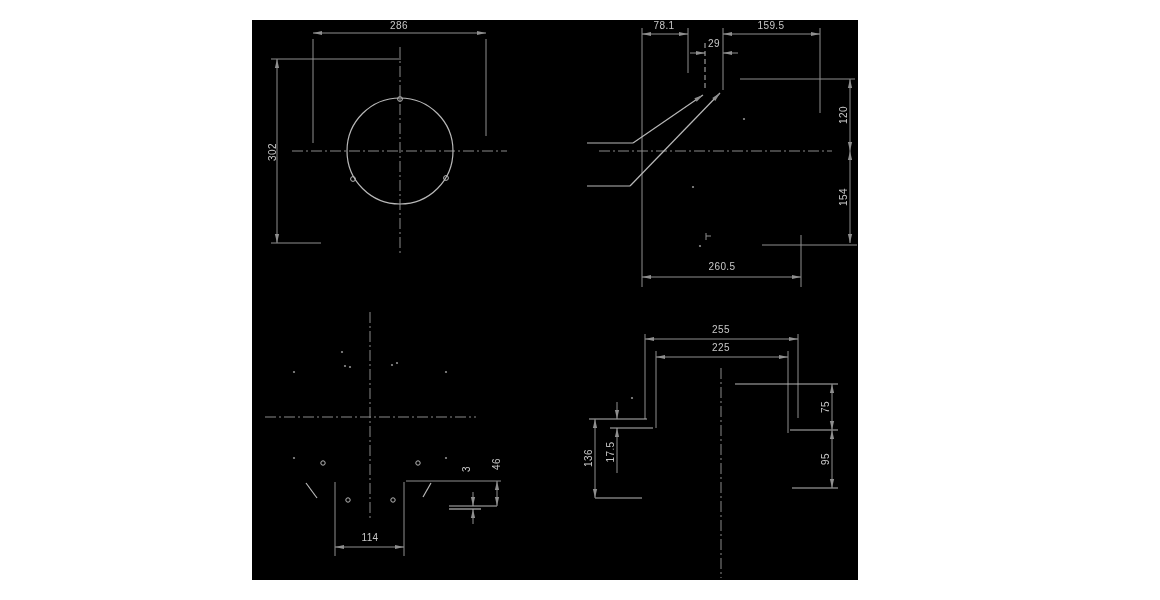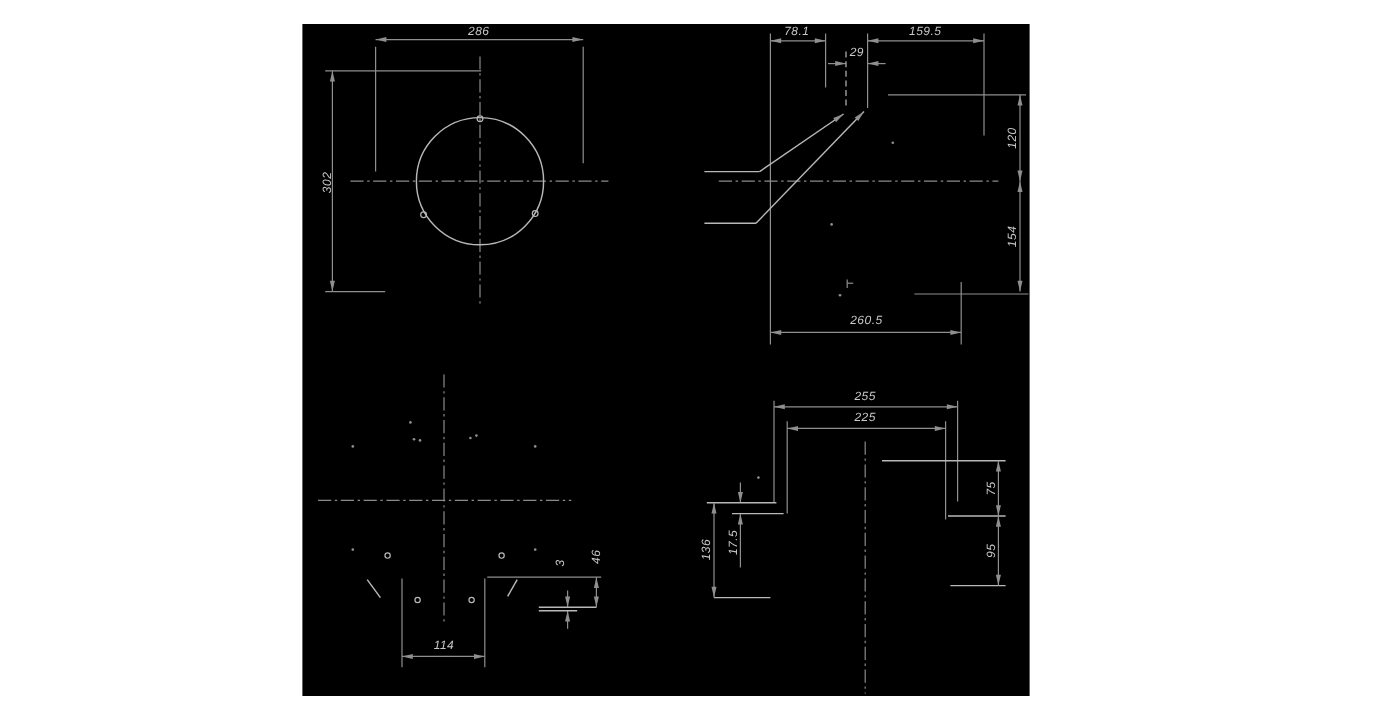--- a/index.html
+++ b/index.html
@@ -1,16 +1,16 @@
 <!DOCTYPE html>
 <html><head>
 <meta charset="utf-8">
 <style>
   html,body{margin:0;padding:0;background:#ffffff;}
-  #stage{position:relative;width:1160px;height:600px;background:#ffffff;overflow:hidden;font-style:italic;}
+  #stage{position:relative;width:1160px;height:600px;background:#ffffff;overflow:hidden;}
   svg text{font-family:"Liberation Sans","DejaVu Sans",sans-serif;letter-spacing:0.4px;}
 </style>
 </head>
 <body>
 
 <div id="stage">
   <svg id="cad-svg" width="1160" height="600" viewBox="0 0 1160 600" xmlns="http://www.w3.org/2000/svg">
       <rect x="252" y="20" width="606" height="560" fill="#000000"></rect>
       <g>
         <line x1="400" y1="47" x2="400" y2="254" stroke="#8a8a8a" stroke-width="1" stroke-dasharray="11 3 2 3"></line>

